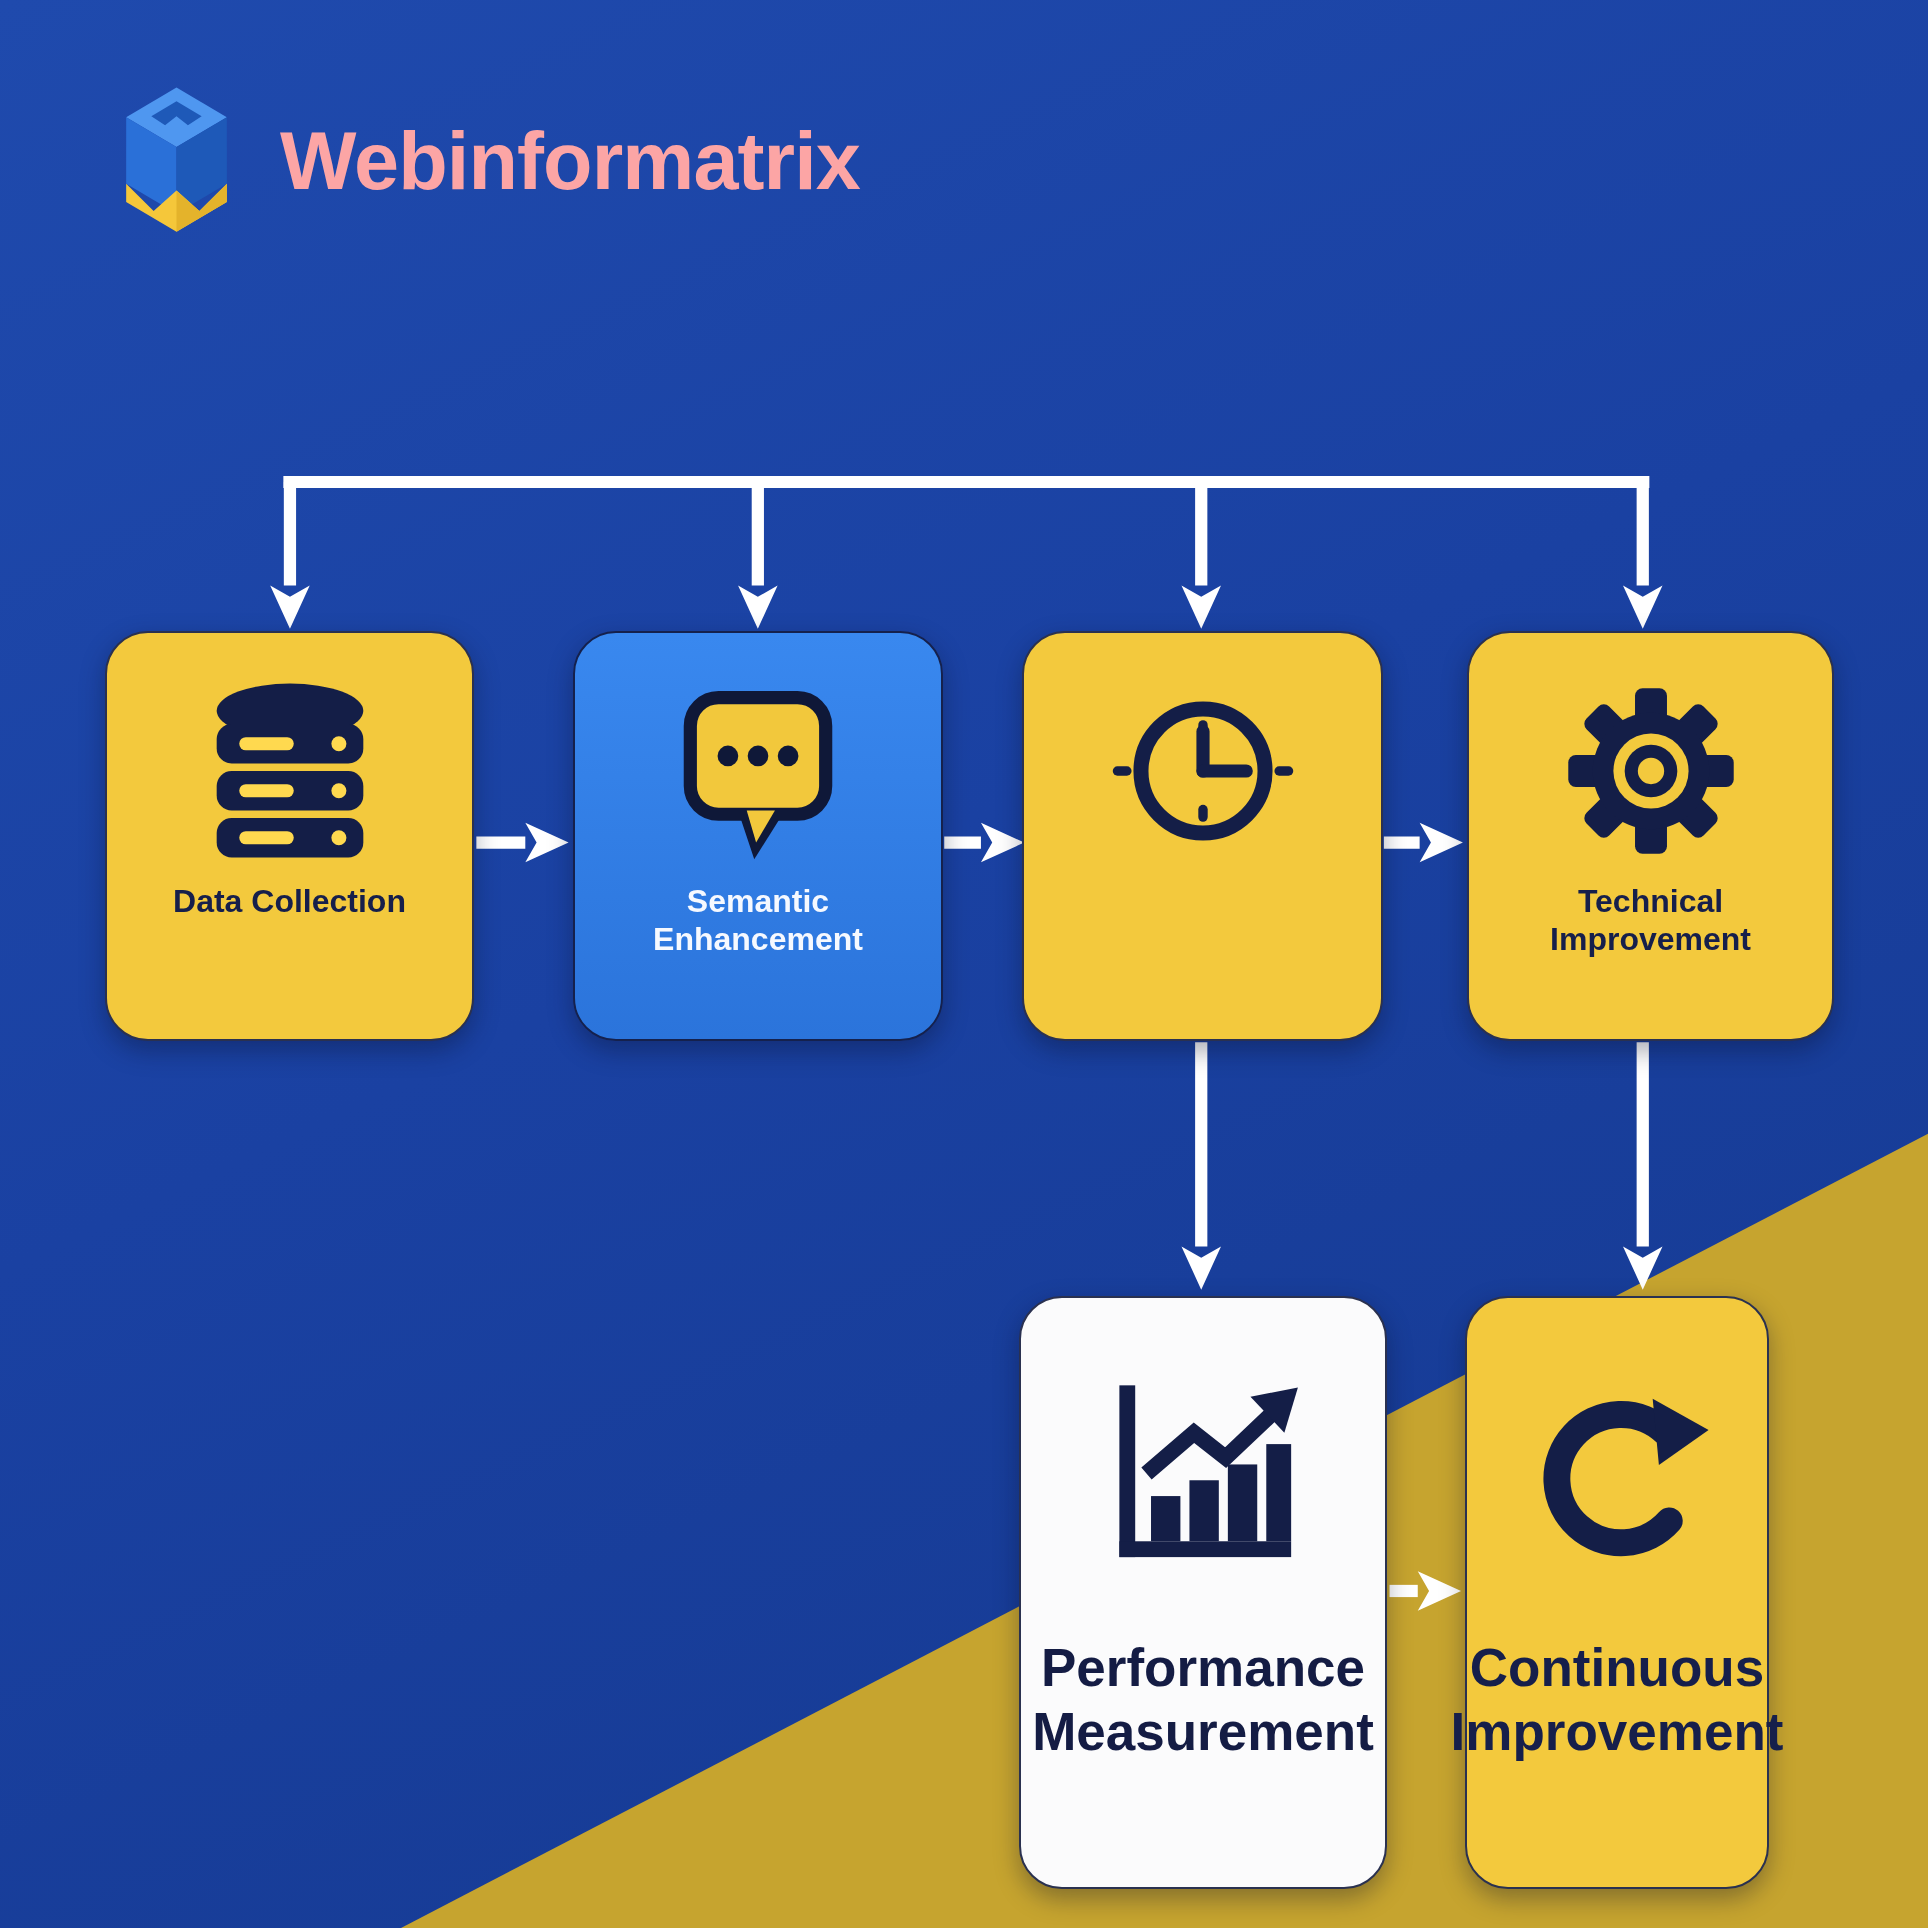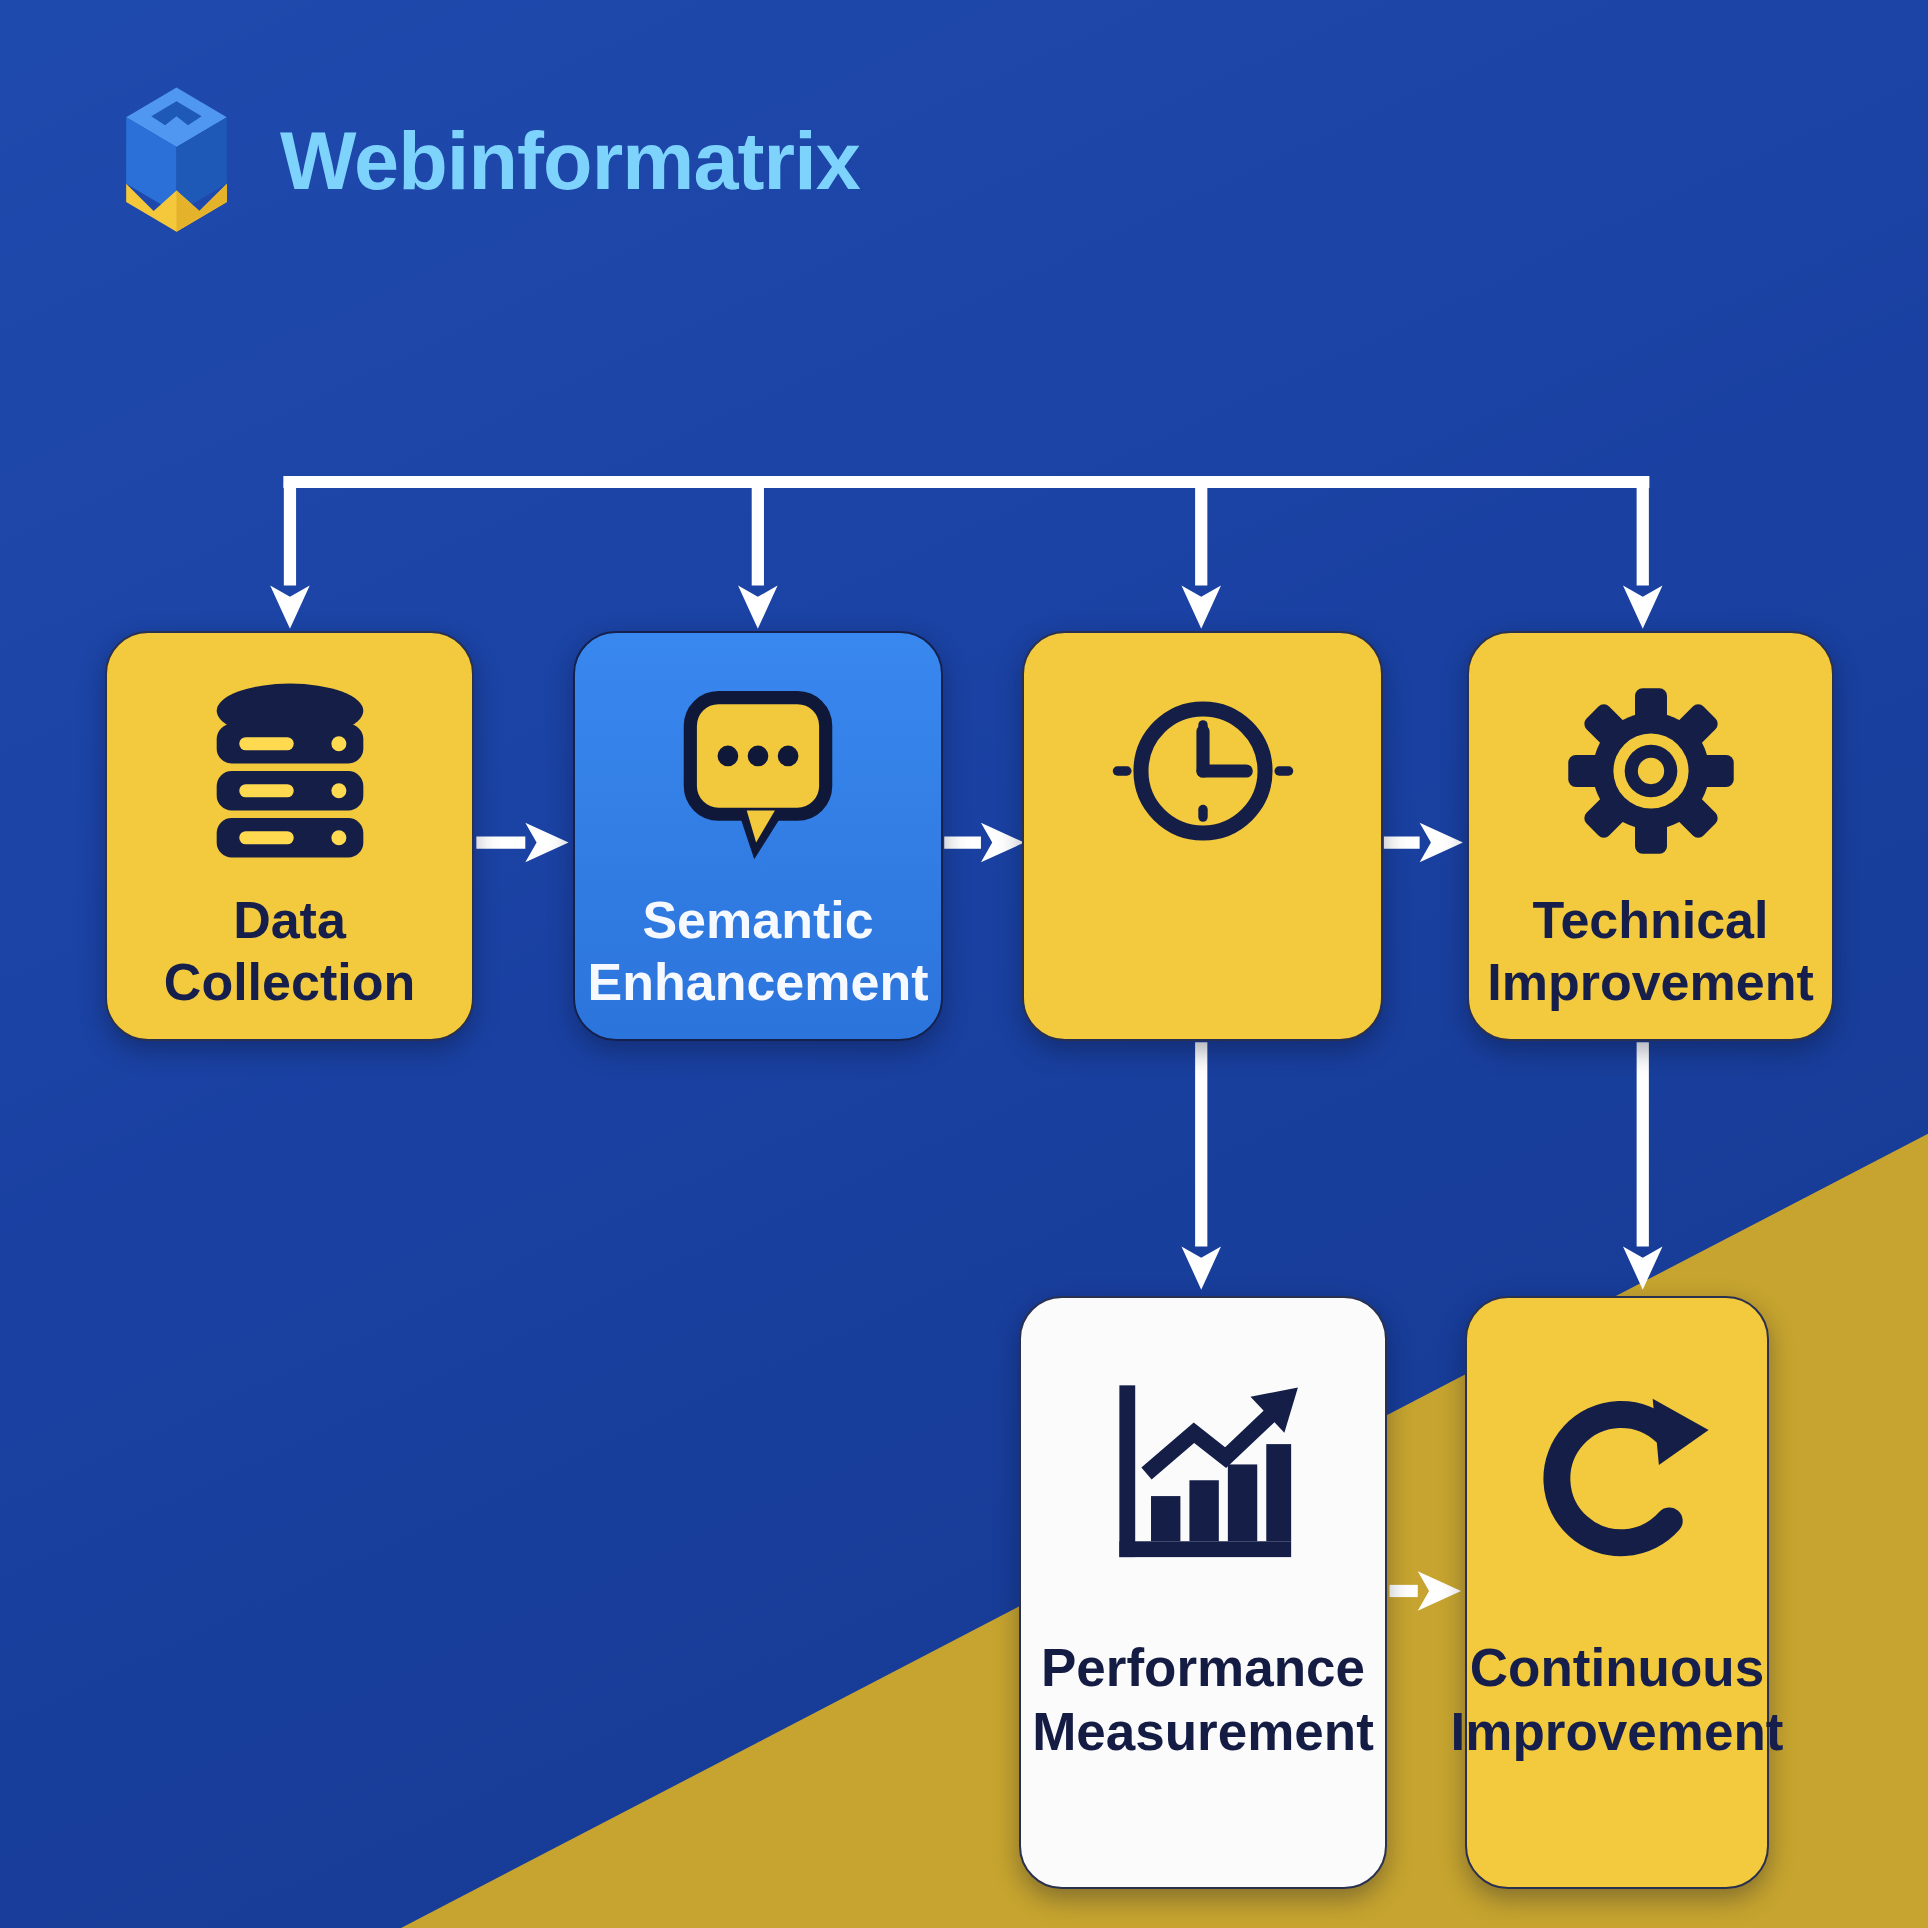--- a/index.html
+++ b/index.html
@@ -14,35 +14,35 @@
   }
   .bg-gold{
     position:absolute;inset:0;
     background:#C6A42F;
     clip-path:polygon(20.8% 100%,100% 58.8%,100% 100%);
   }
   .connector-layer{position:absolute;inset:0;z-index:2;pointer-events:none;}
   .logo{position:absolute;left:105px;top:83px;display:flex;align-items:center;z-index:4;}
   .logo-mark{width:143px;height:151px;}
   .logo-text{
-    color:#7dd3fc;font-weight:bold;font-size:81px;letter-spacing:-0.9px;
+    color:#fca5a5;font-weight:bold;font-size:81px;letter-spacing:-0.9px;
     margin-left:32px;margin-top:5.6px;
   }
   .box{
     position:absolute;z-index:3;border-radius:43px;box-sizing:border-box;
     display:flex;flex-direction:column;align-items:center;
     box-shadow:0 9.4px 24.5px rgba(8,14,40,.35);
   }
   .box.yellow{background:#F3C93D;border:2.8px solid #2A3150;color:#161F4B;}
   .box.blue{background:linear-gradient(180deg,#3988ef 0%,#2B74DB 100%);border:2.8px solid #15214D;color:#F6F9FF;}
   .box.white{background:#FBFBFC;border:2.8px solid #2A3150;color:#141C44;align-items:center;}
   .box .icon-wrap{margin-top:41px;width:193px;height:193px;display:flex;align-items:center;justify-content:center;}
   .box.tall .icon-wrap{margin-top:62px;width:235px;height:235px;}
   .box .label{
-    margin-top:22px;font-weight:bold;font-size:52px;line-height:1.2;
+    margin-top:15px;font-weight:bold;font-size:32px;line-height:1.2;
     text-align:center;padding:0 9.4px;
   }
   .box.tall .label{margin-top:41px;font-size:53px;}
   
   .b1{left:105px;top:631px;width:369px;height:410px;}
   .b2{left:573px;top:631px;width:370px;height:410px;}
   .b3{left:1022px;top:631px;width:361px;height:410px;}
   .b4{left:1467px;top:631px;width:367px;height:410px;}
   
   .b5{left:1019px;top:1296px;width:368px;height:593px;}

